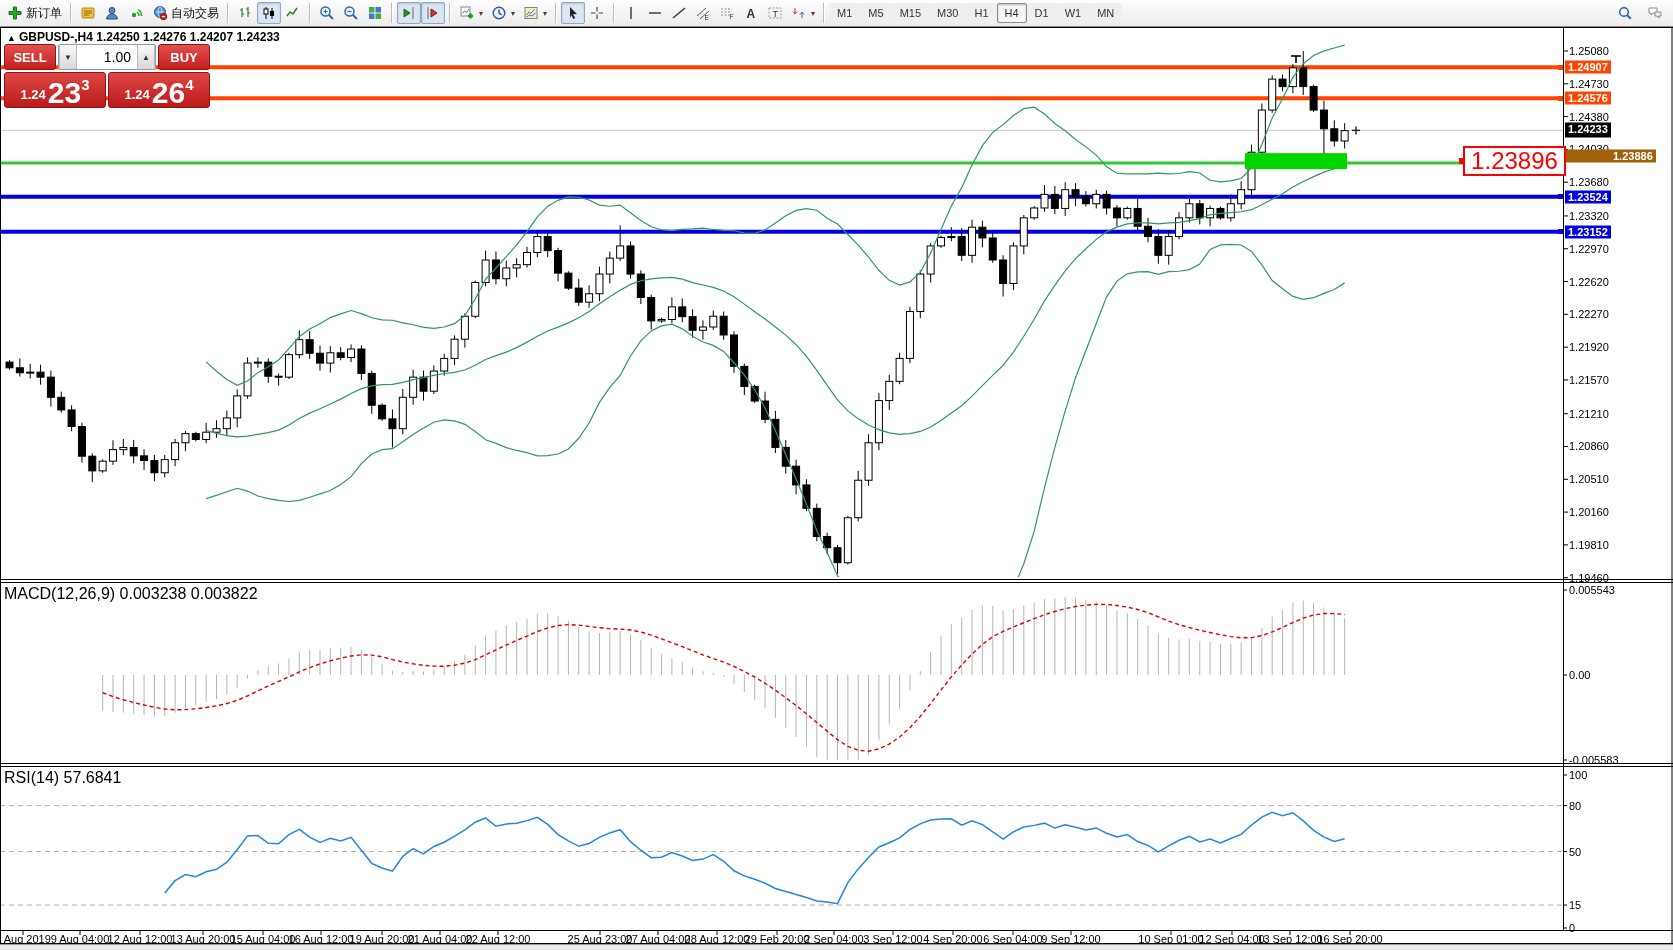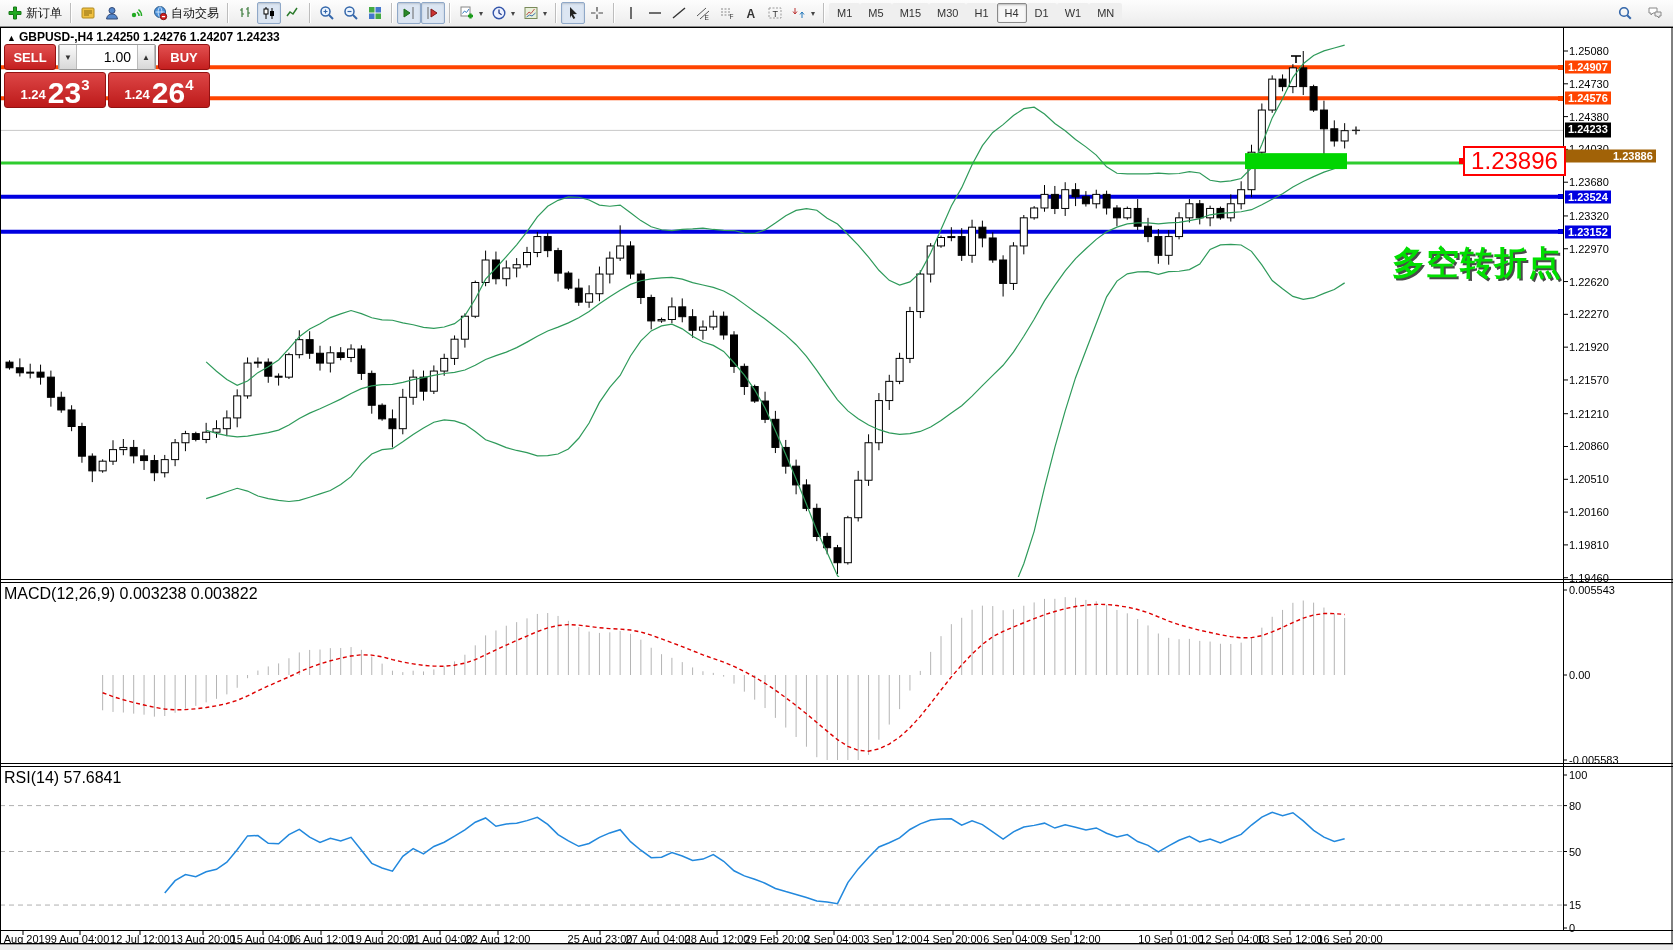--- a/index.html
+++ b/index.html
@@ -768,21 +768,21 @@
       <div class="ax-label" style="top: 590px;">0.005543</div>
       <div class="ax-label" style="top: 675px;">0.00</div>
       <div class="ax-label" style="top: 760px;">-0.005583</div>
       <div class="ax-label" style="top: 775px;">100</div>
       <div class="ax-label" style="top: 805.6px;">80</div>
       <div class="ax-label" style="top: 851.5px;">50</div>
       <div class="ax-label" style="top: 905.05px;">15</div>
       <div class="ax-label" style="top: 928px;">0</div>
       <div class="ax-label time" style="top: 933px; left: 23px;">7 Aug 2019</div>
       <div class="ax-label time" style="top: 933px; left: 80px;">9 Aug 04:00</div>
-      <div class="ax-label time" style="top: 933px; left: 140px;">12 Jul 12:00</div>
+      <div class="ax-label time" style="top: 933px; left: 140px;">12 Aug 12:00</div>
       <div class="ax-label time" style="top: 933px; left: 203px;">13 Aug 20:00</div>
       <div class="ax-label time" style="top: 933px; left: 263px;">15 Aug 04:00</div>
       <div class="ax-label time" style="top: 933px; left: 321px;">16 Aug 12:00</div>
       <div class="ax-label time" style="top: 933px; left: 382px;">19 Aug 20:00</div>
       <div class="ax-label time" style="top: 933px; left: 440px;">21 Aug 04:00</div>
       <div class="ax-label time" style="top: 933px; left: 498px;">22 Aug 12:00</div>
       <div class="ax-label time" style="top: 933px; left: 600px;">25 Aug 23:00</div>
       <div class="ax-label time" style="top: 933px; left: 658px;">27 Aug 04:00</div>
       <div class="ax-label time" style="top: 933px; left: 717px;">28 Aug 12:00</div>
       <div class="ax-label time" style="top: 933px; left: 777px;">29 Feb 20:00</div>
@@ -830,16 +830,15 @@
   </div>
   <div class="ind-label" style="top:769px;">
     <span>RSI(14)</span>&nbsp;<span>57.6841</span>
   </div>
 
   <div class="price-box">
     <span class="sq"></span>
     <span>1.23896</span>
   </div>
 
-  <div class="note-text">多空转折点</div>
 
   <div class="status-strip"></div>
 </div>
 
 </body></html>

